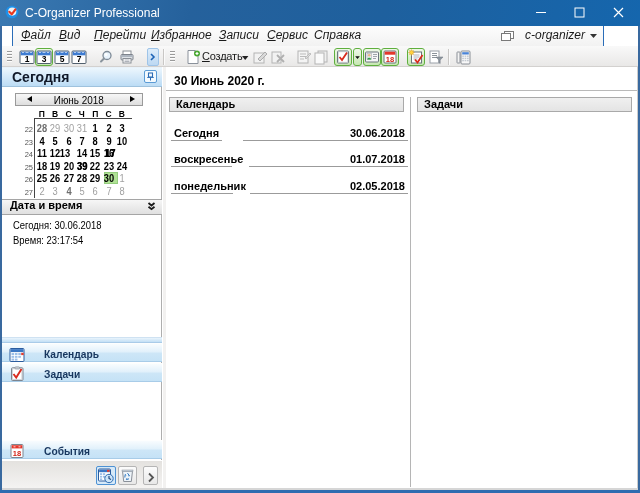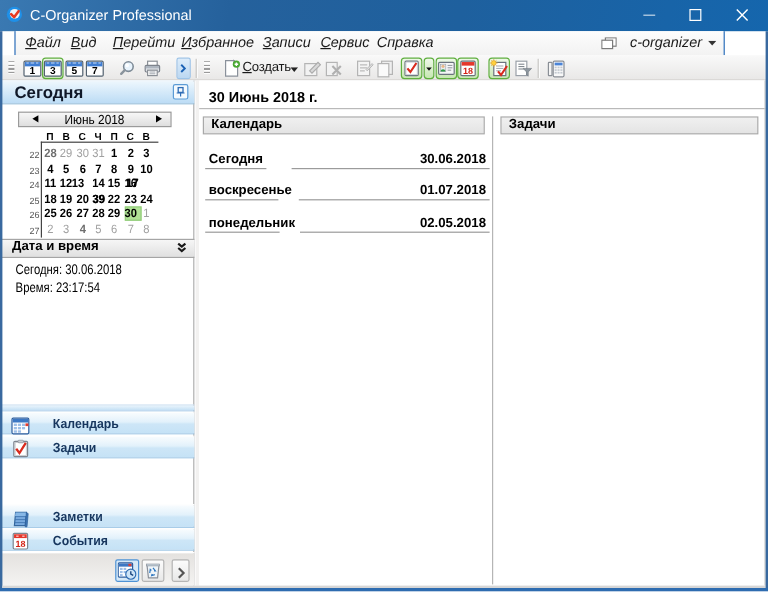--- a/index.html
+++ b/index.html
@@ -386,29 +386,20 @@
   </div>
   <div class="abs navbtn" style="top:295.5px">
       <span class="lab">Задачи</span>
     <svg width="16" height="16" viewBox="0 0 16 16">
         <rect x="2.5" y="1.8" width="11.5" height="12.7" rx="1" fill="#e9ecef" stroke="#7d858f"></rect>
         <rect x="3.6" y="2.8" width="9.3" height="10.7" fill="#fff" stroke="#c3c8cd" stroke-width="0.7"></rect>
         <rect x="6" y="0.8" width="4.5" height="2.2" rx="0.8" fill="#c9ced4" stroke="#8a9099" stroke-width="0.6"></rect>
         <path d="M4.5 8 L7.2 11.5 L12.5 3" stroke="#d92b1e" stroke-width="1.9" fill="none"></path>
       </svg>
   </div>
-  <div class="abs navbtn" style="top:353.4px">
-      <span class="lab">Заметки</span>
-    <svg width="16" height="16" viewBox="0 0 16 16">
-        <path d="M4 3 h9 l-1 11 h-9 z" fill="#79aade" stroke="#35689f"></path>
-        <path d="M4 3 h9 l-0.3 3 h-9.2 z" fill="#86b7e6"></path>
-        <path d="M3.7 6.5 h9.4 M3.5 9 h9.3 M3.3 11.5 h9.2" stroke="#3d72ae" stroke-width="0.7"></path>
-        <path d="M13 3 l1.5 1 l-1 11 h-1.5 z" fill="#3e76b5" stroke="#2c5f9b" stroke-width="0.6"></path>
-      </svg>
-  </div>
   <div class="abs navbtn" style="top:372.7px">
       <span class="lab">События</span>
     <svg width="16" height="16" viewBox="0 0 16 16">
         <rect x="2" y="1.5" width="12" height="13" rx="1" fill="#fff" stroke="#7d858f"></rect>
         <rect x="2.7" y="2.2" width="10.6" height="3.2" fill="#e5372b"></rect>
         <path d="M4.5 3.8h2M9.5 3.8h2" stroke="#fff" stroke-width="0.8"></path>
         <text x="8" y="12.5" font-size="7.5" font-weight="bold" text-anchor="middle" fill="#d21f12">18</text>
       </svg>
   </div>
   <div id="sfoot" class="abs"></div>
@@ -437,21 +428,21 @@
   </div>
   <div class="abs fbtn" id="fb3">
       <svg width="8" height="11" viewBox="0 0 8 11" style="margin-top:3px">
         <path d="M2 1.5 L6 5.5 L2 9.5" stroke="#555" stroke-width="1.8" fill="none"></path>
       </svg>
     </div>
 </div>
 <div id="splitter" class="abs"></div>
 
 <div id="main" class="abs">
-  <div id="mainhead" class="abs">30 Июнь 2018 г.</div>
+  <div id="mainhead" class="abs">30 Июнь 2020 г.</div>
   <div id="mainheadline" class="abs"></div>
   <div class="abs colhead" style="left:3px;width:235px">Календарь</div>
   <div class="abs colhead" style="left:251px;width:215px">Задачи</div>
   <div id="colsep" class="abs"></div>
   <div class="rowlab" style="top:60px">Сегодня</div>
   <div class="rowdate" style="top:60px;left:172px;width:67px">30.06.2018</div>
   <div class="ul" style="left:5px;top:73px;width:51px"></div>
   <div class="ul" style="left:77px;top:73px;width:165px"></div>
   <div class="rowlab" style="top:86px">воскресенье</div>
   <div class="rowdate" style="top:86px;left:172px;width:67px">01.07.2018</div>

